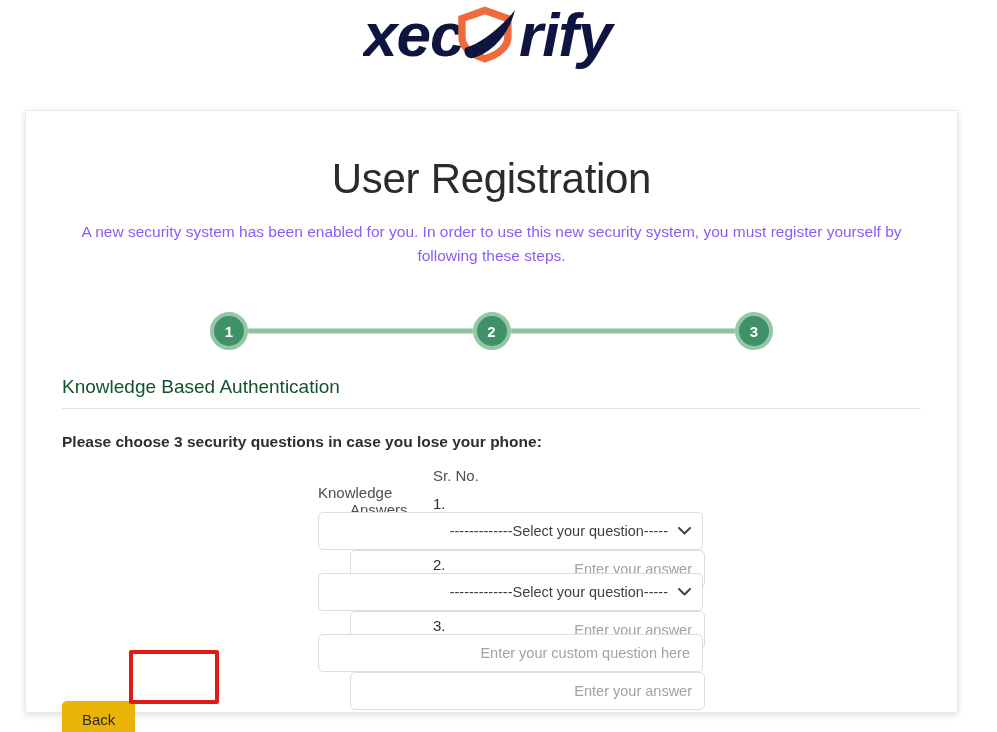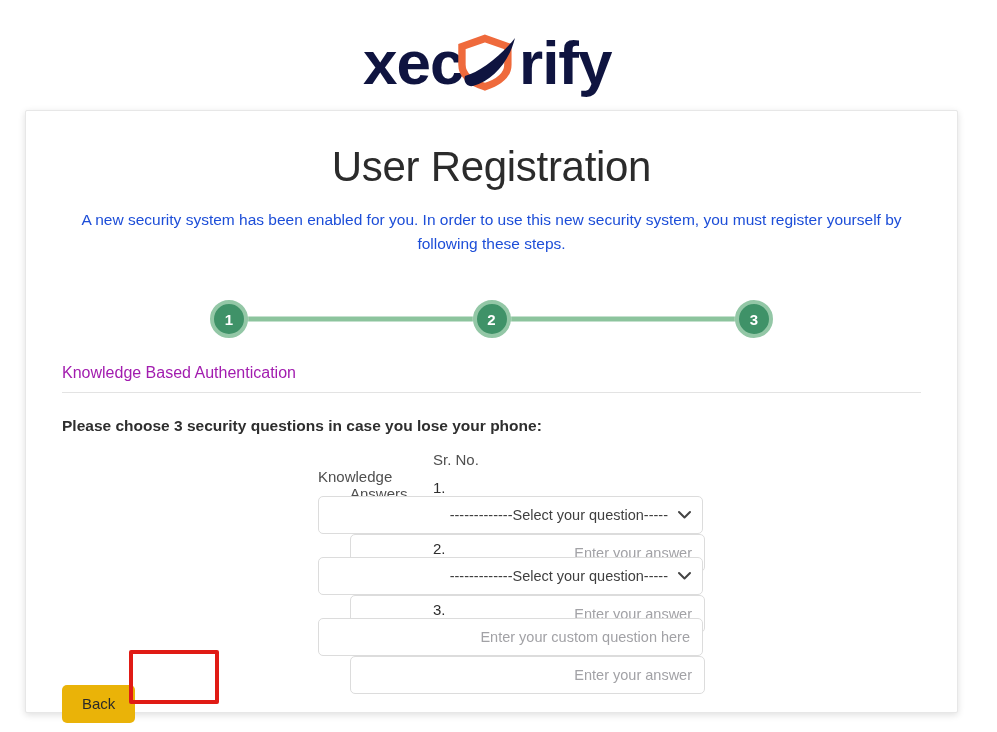--- a/index.html
+++ b/index.html
@@ -15,62 +15,63 @@
     color: #212529;
     overflow: hidden;
     position: relative;
   }
 
   
   .header {
     width: 100%;
     height: 100px;
     display: flex;
-    align-items: flex-end;
+    align-items: flex-start;
     justify-content: center;
+    font-style: italic;
   }
   .logo {
     display: flex;
     align-items: center;
     justify-content: center;
     height: 72px;
   }
   .logo svg { display: block; }
 
   
   .card {
     position: absolute;
     left: 25px;
     top: 110px;
     width: 933px;
     height: 603px;
     background: #ffffff;
     border: 1px solid #e7e7e7;
     border-radius: 2px;
     box-shadow: 0 2px 7px rgba(0,0,0,0.13);
-    padding: 0 18px;
+    padding: 12px 18px;
   }
 
   .page-title {
     margin: 0;
     padding-top: 33px;
     text-align: center;
     font-size: 42px;
     font-weight: 400;
     letter-spacing: -0.3px;
     color: #2b2b2b;
     line-height: 1.1;
   }
   .page-subtitle {
     margin: 18px auto 0;
     width: 872px;
     text-align: center;
     font-size: 15.5px;
     line-height: 1.55;
-    color: #1d4ed8;
+    color: #8b5cf6;
   }
 
   
   .stepper-wrap {
     position: relative;
     margin-top: 32px;
     height: 62px;
   }
   .stepper {
     position: absolute;
@@ -105,23 +106,23 @@
     justify-content: center;
     color: #ffffff;
     font-size: 15px;
     font-weight: 700;
     box-shadow: 0 0 0 1px rgba(255,255,255,0.2);
   }
 
   
   .section-title {
     margin: 14px 0 0 18px;
-    font-size: 16px;
+    font-size: 19px;
     font-weight: 400;
-    color: #a21caf;
+    color: #14532d;
   }
   .divider {
     margin: 10px 18px 0 18px;
     height: 1px;
     background: #e3e3e3;
     border: 0;
   }
   .instruction {
     margin: 24px 0 13px 18px;
     font-size: 15.5px;

